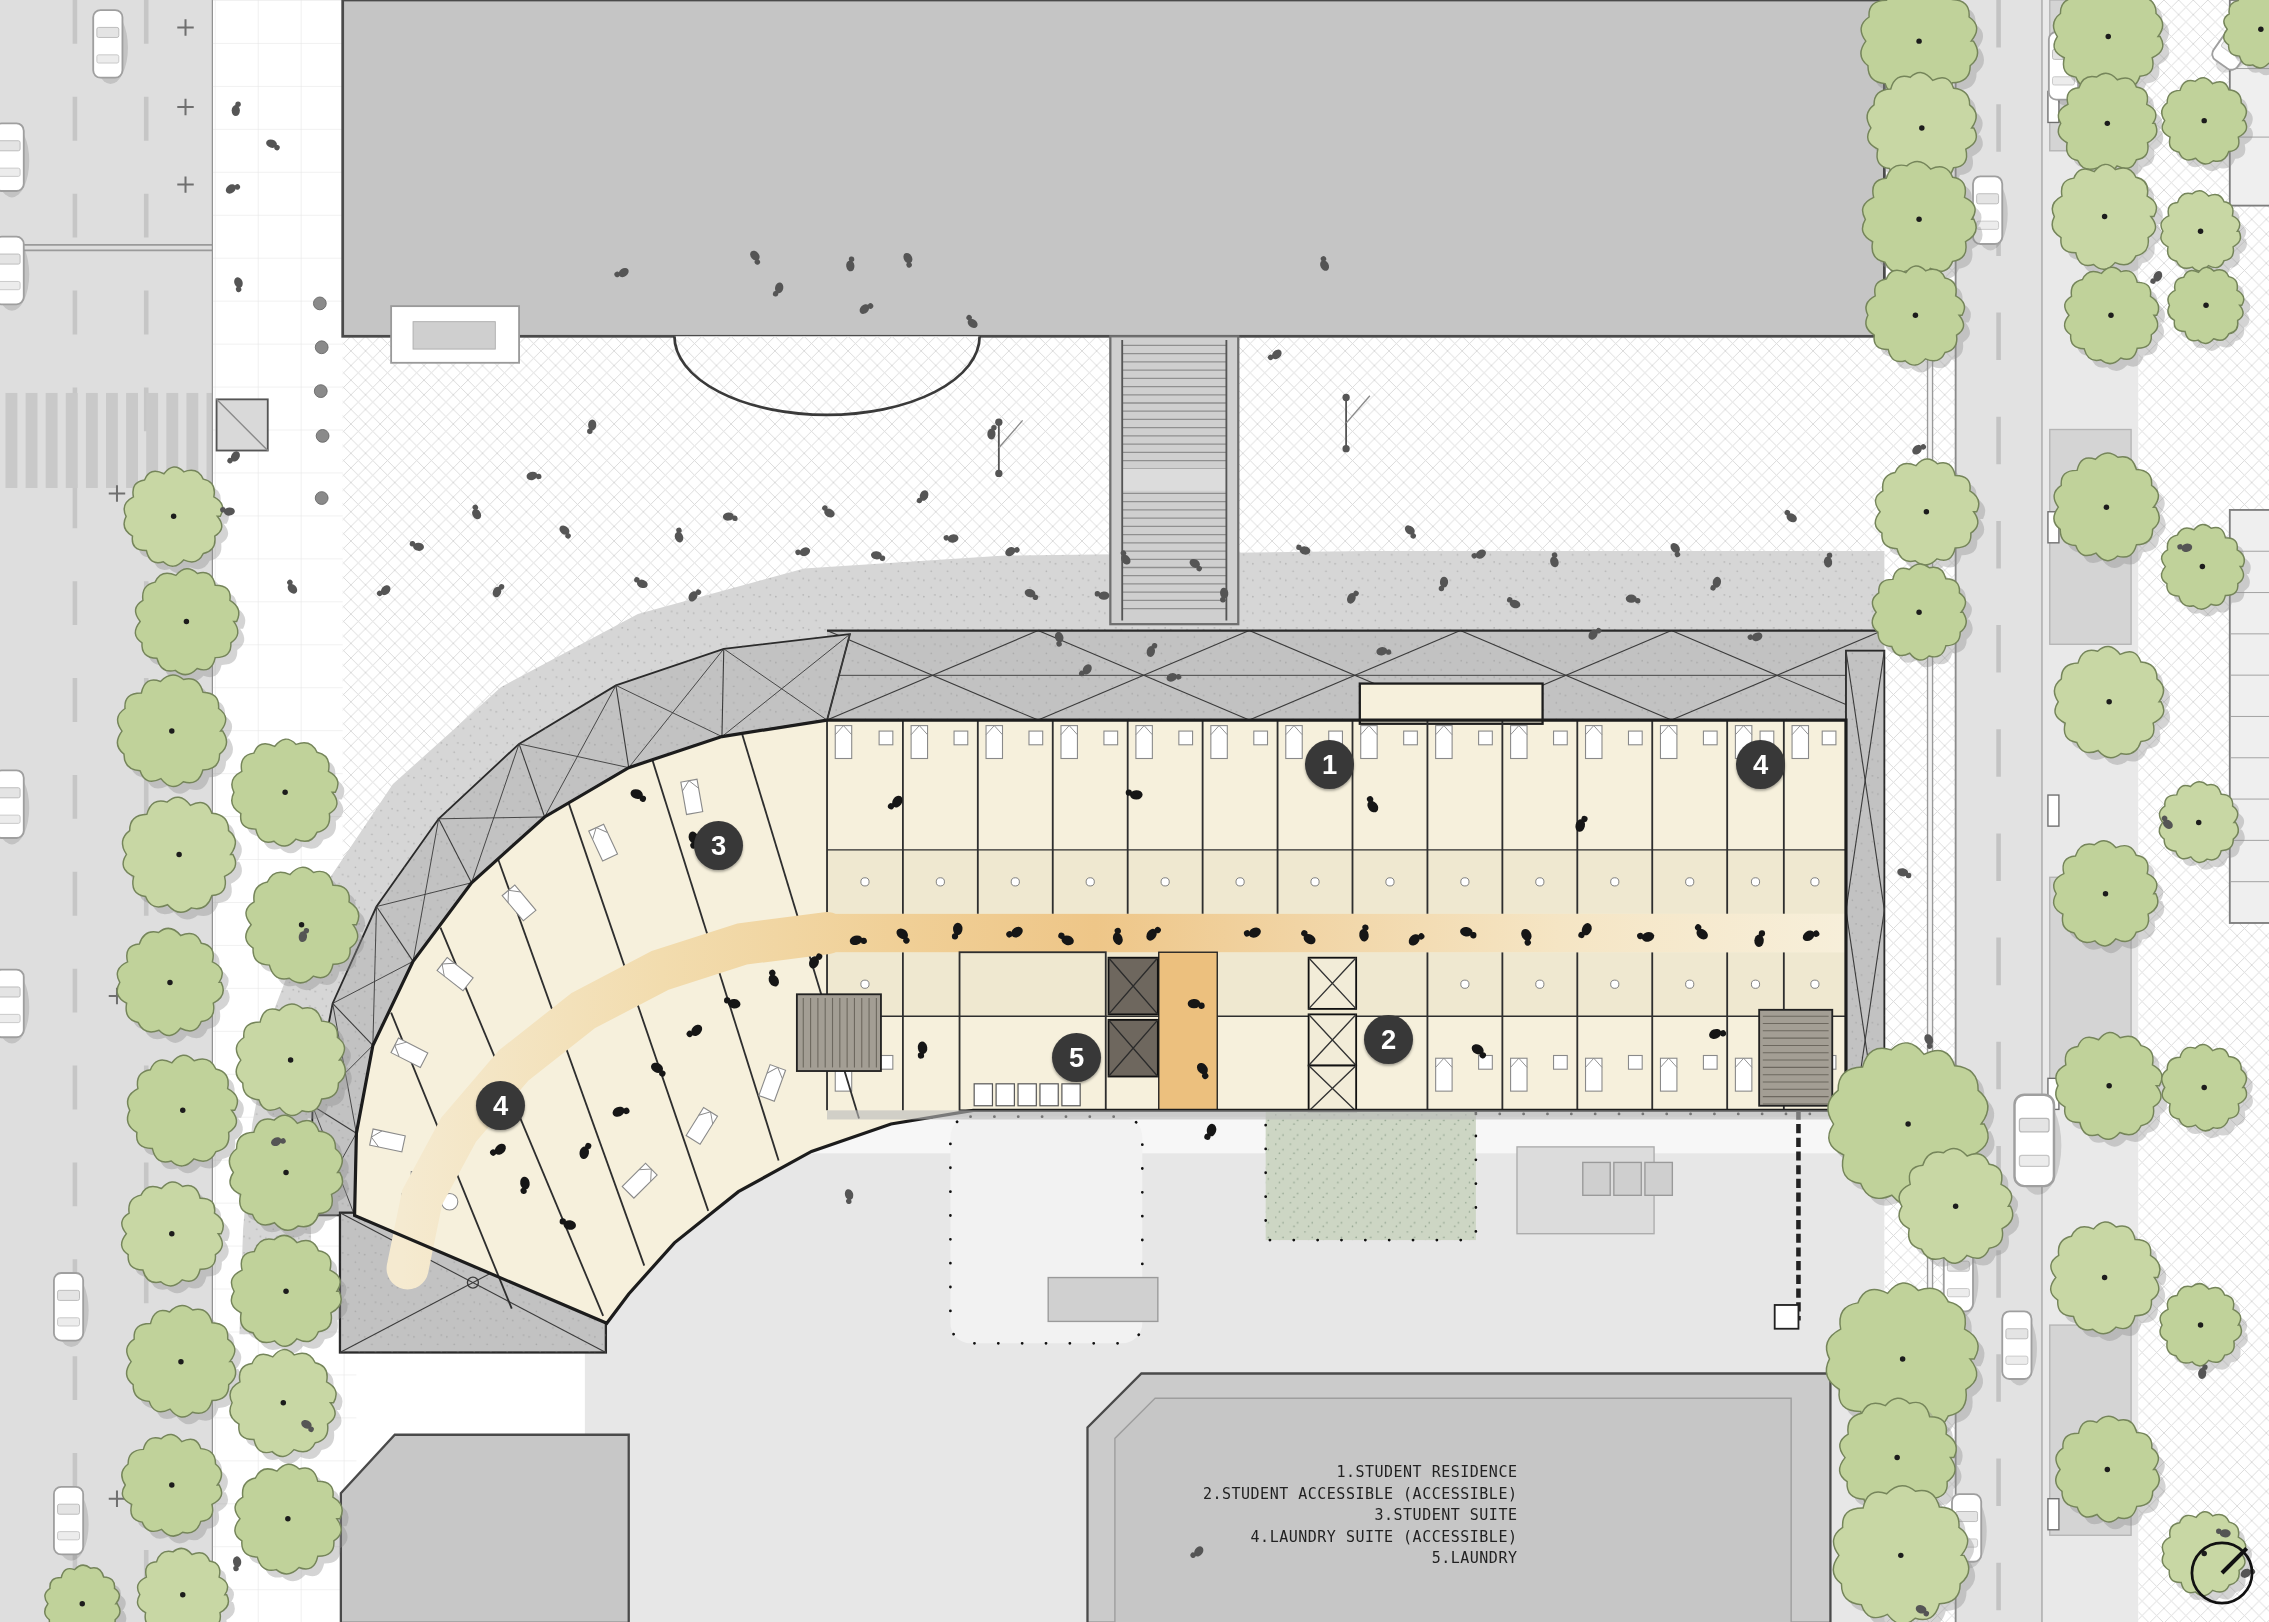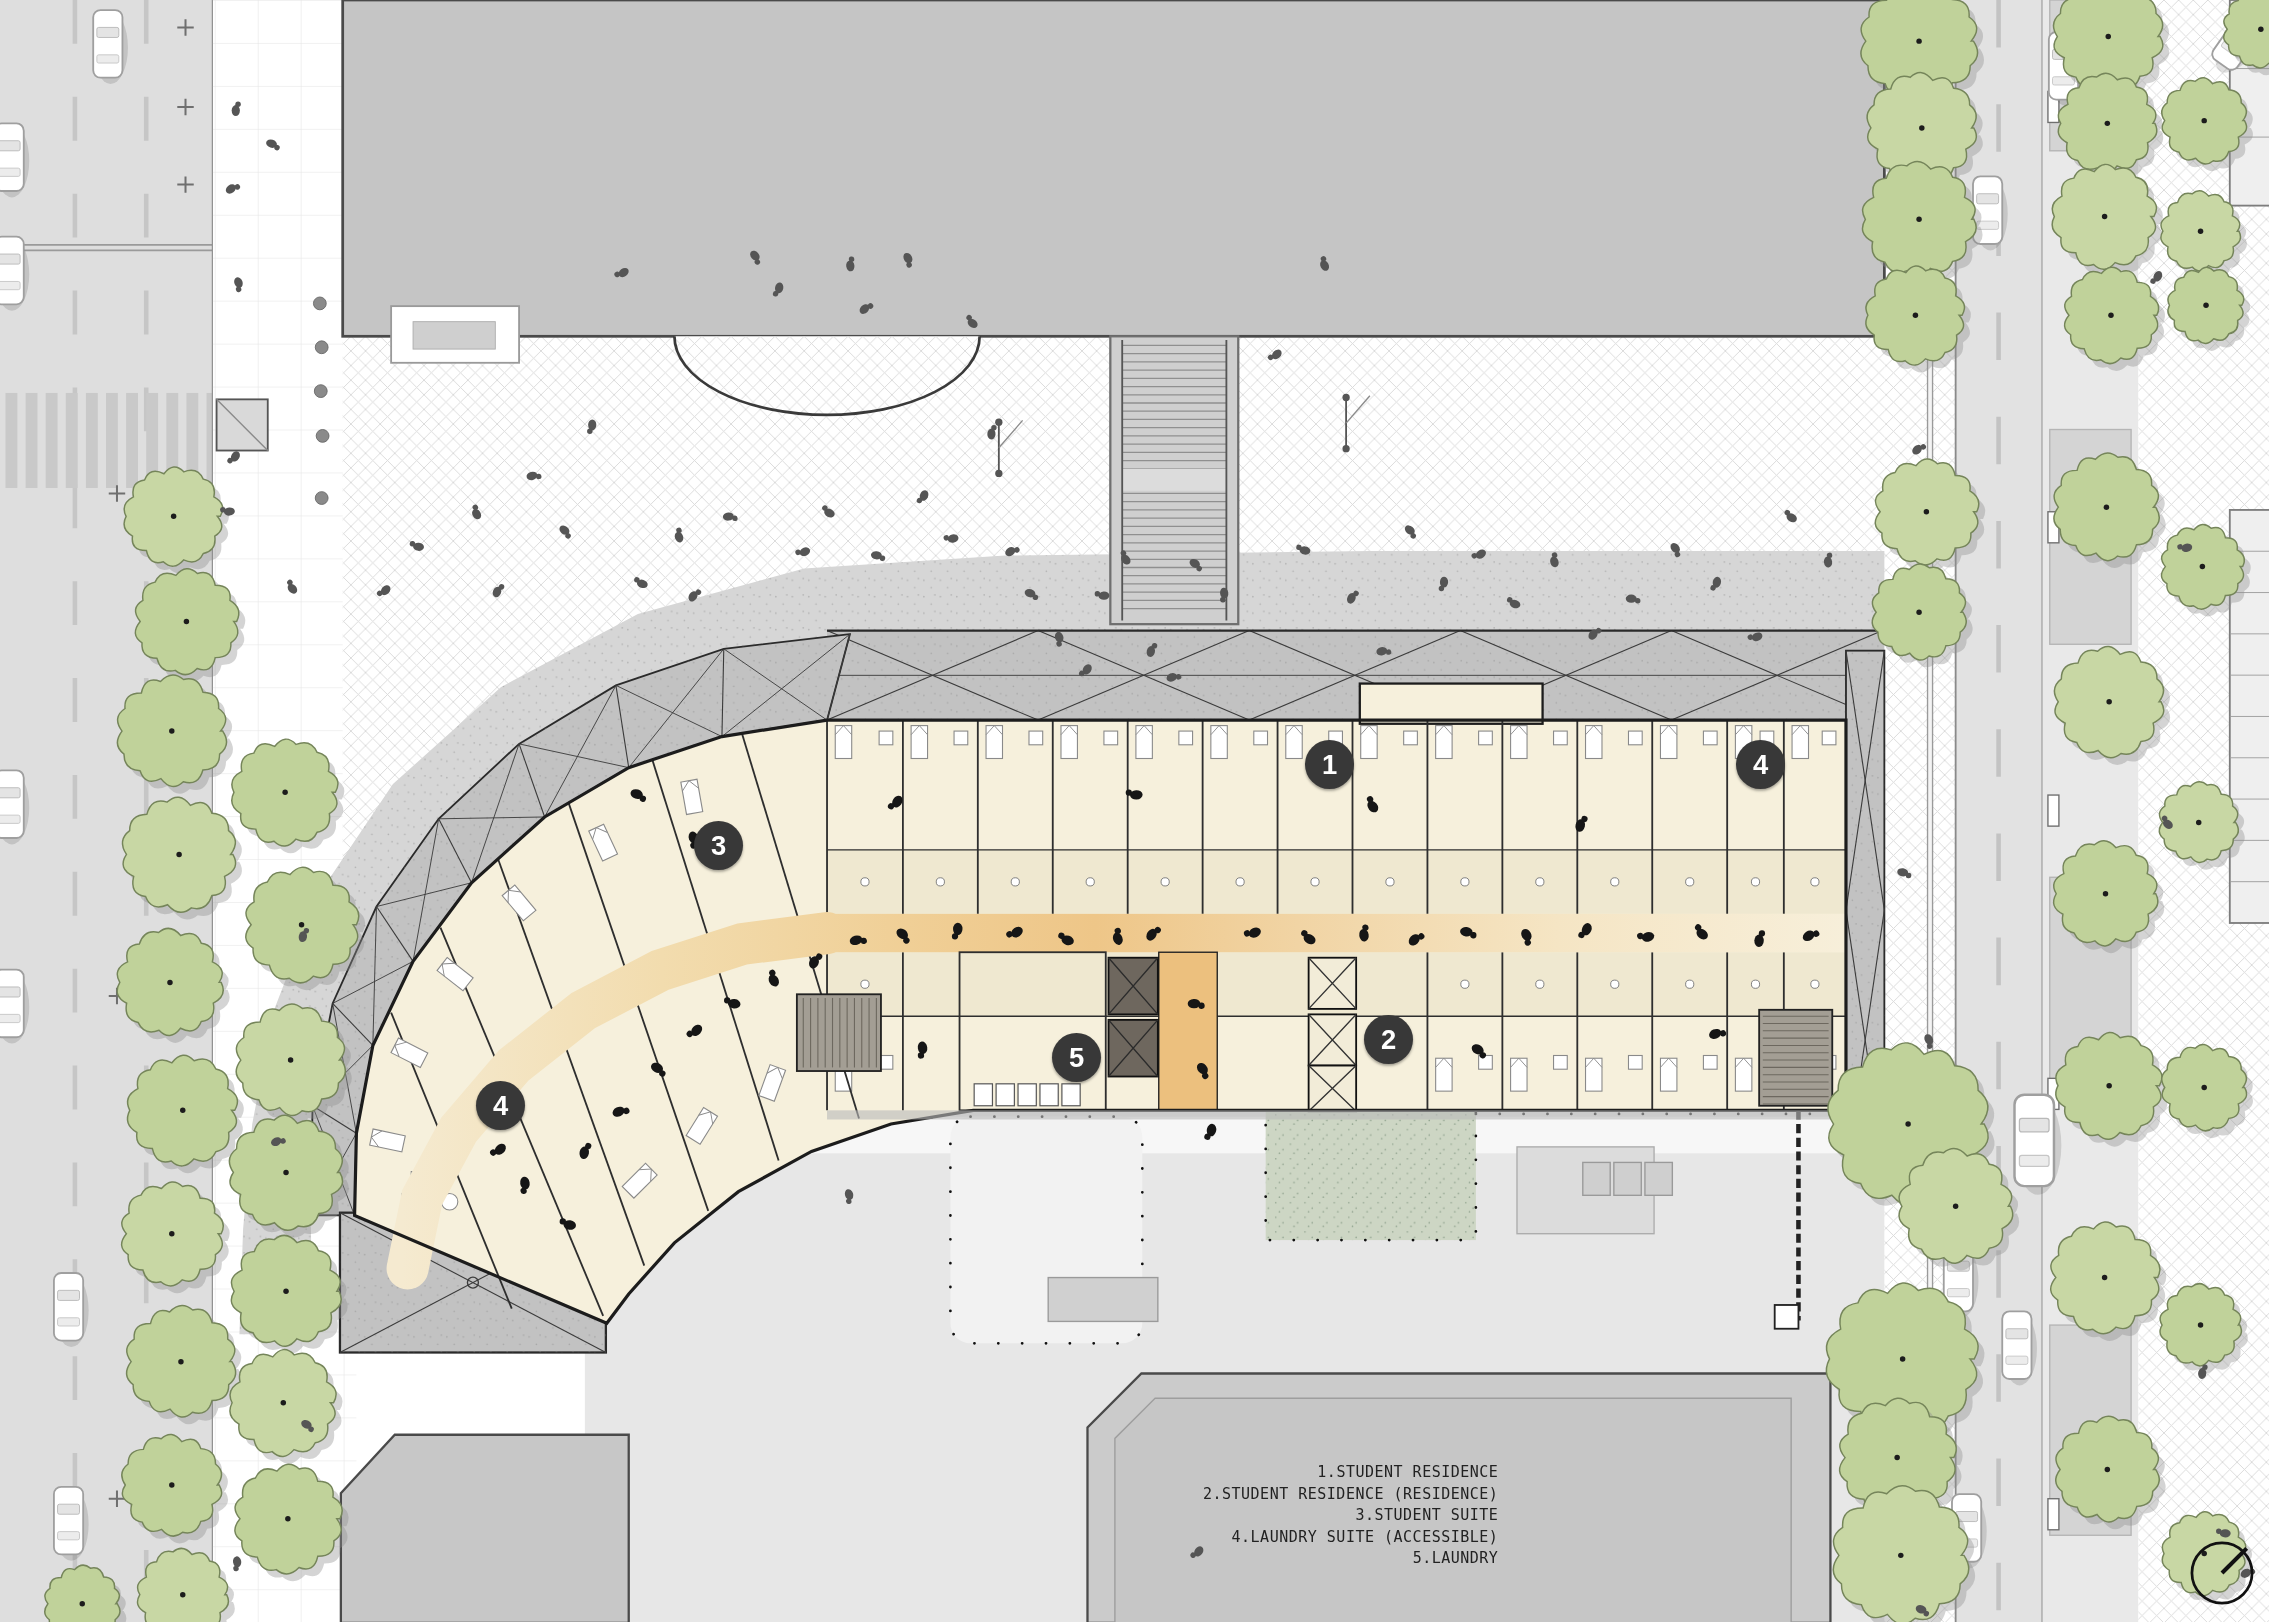--- a/index.html
+++ b/index.html
@@ -1289,21 +1289,21 @@
         </g>
         <g transform="translate(620,1340) rotate(278) scale(1.15)">
           <ellipse cx="0" cy="3" rx="4.5" ry="6" fill="#161616"></ellipse>
           <circle cx="2.5" cy="-4" r="3" fill="#161616"></circle>
         </g>
       </g>
     </svg>
 
   <div id="legend">
     <div class="legend-row"><span class="legend-num">1.</span><span>STUDENT RESIDENCE</span></div>
-    <div class="legend-row"><span class="legend-num">2.</span><span>STUDENT RESIDENCE (RESIDENCE)</span></div>
+    <div class="legend-row"><span class="legend-num">2.</span><span>STUDENT ACCESSIBLE (ACCESSIBLE)</span></div>
     <div class="legend-row"><span class="legend-num">3.</span><span>STUDENT SUITE</span></div>
     <div class="legend-row"><span class="legend-num">4.</span><span>LAUNDRY SUITE (ACCESSIBLE)</span></div>
     <div class="legend-row"><span class="legend-num">5.</span><span>LAUNDRY</span></div>
   </div>
 
   <div class="marker" style="left: 1305px; top: 740px; background: rgb(56, 56, 56);">1</div>
   <div class="marker" style="left: 1364px; top: 1015px; background: rgb(56, 56, 56);">2</div>
   <div class="marker" style="left: 694px; top: 821px; background: rgb(56, 56, 56);">3</div>
   <div class="marker" style="left: 476px; top: 1081px; background: rgb(56, 56, 56);">4</div>
   <div class="marker" style="left: 1736px; top: 740px; background: rgb(56, 56, 56);">4</div>

